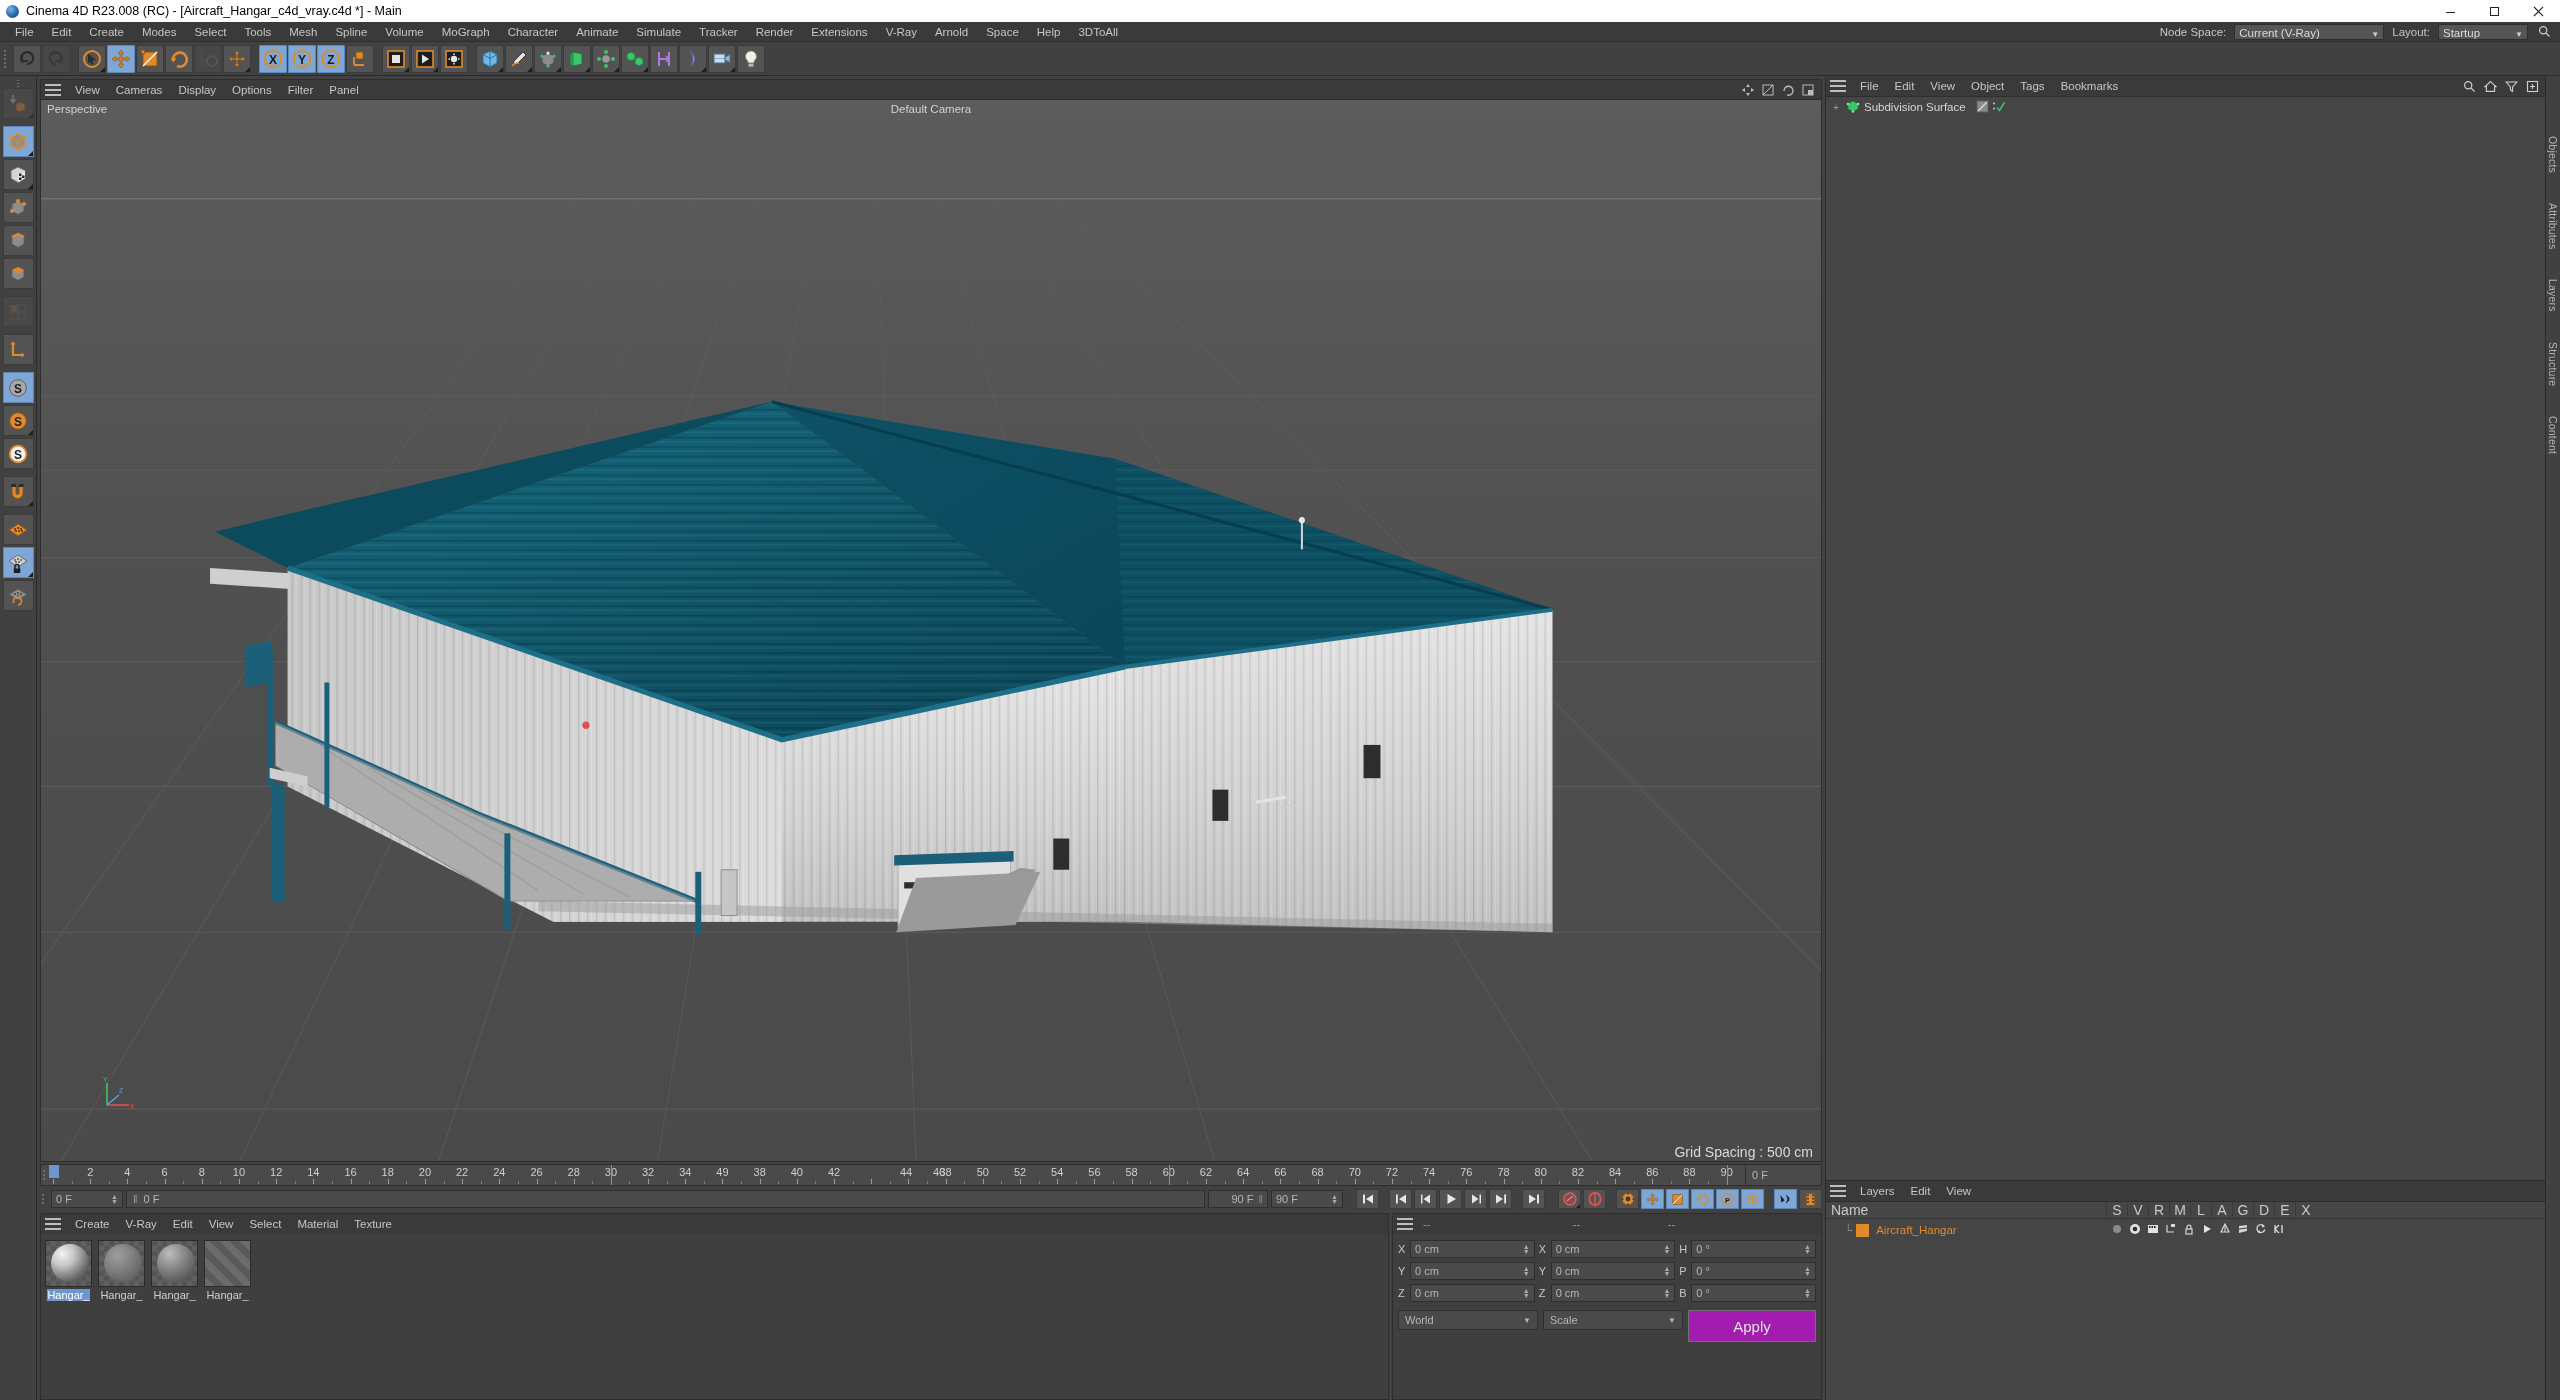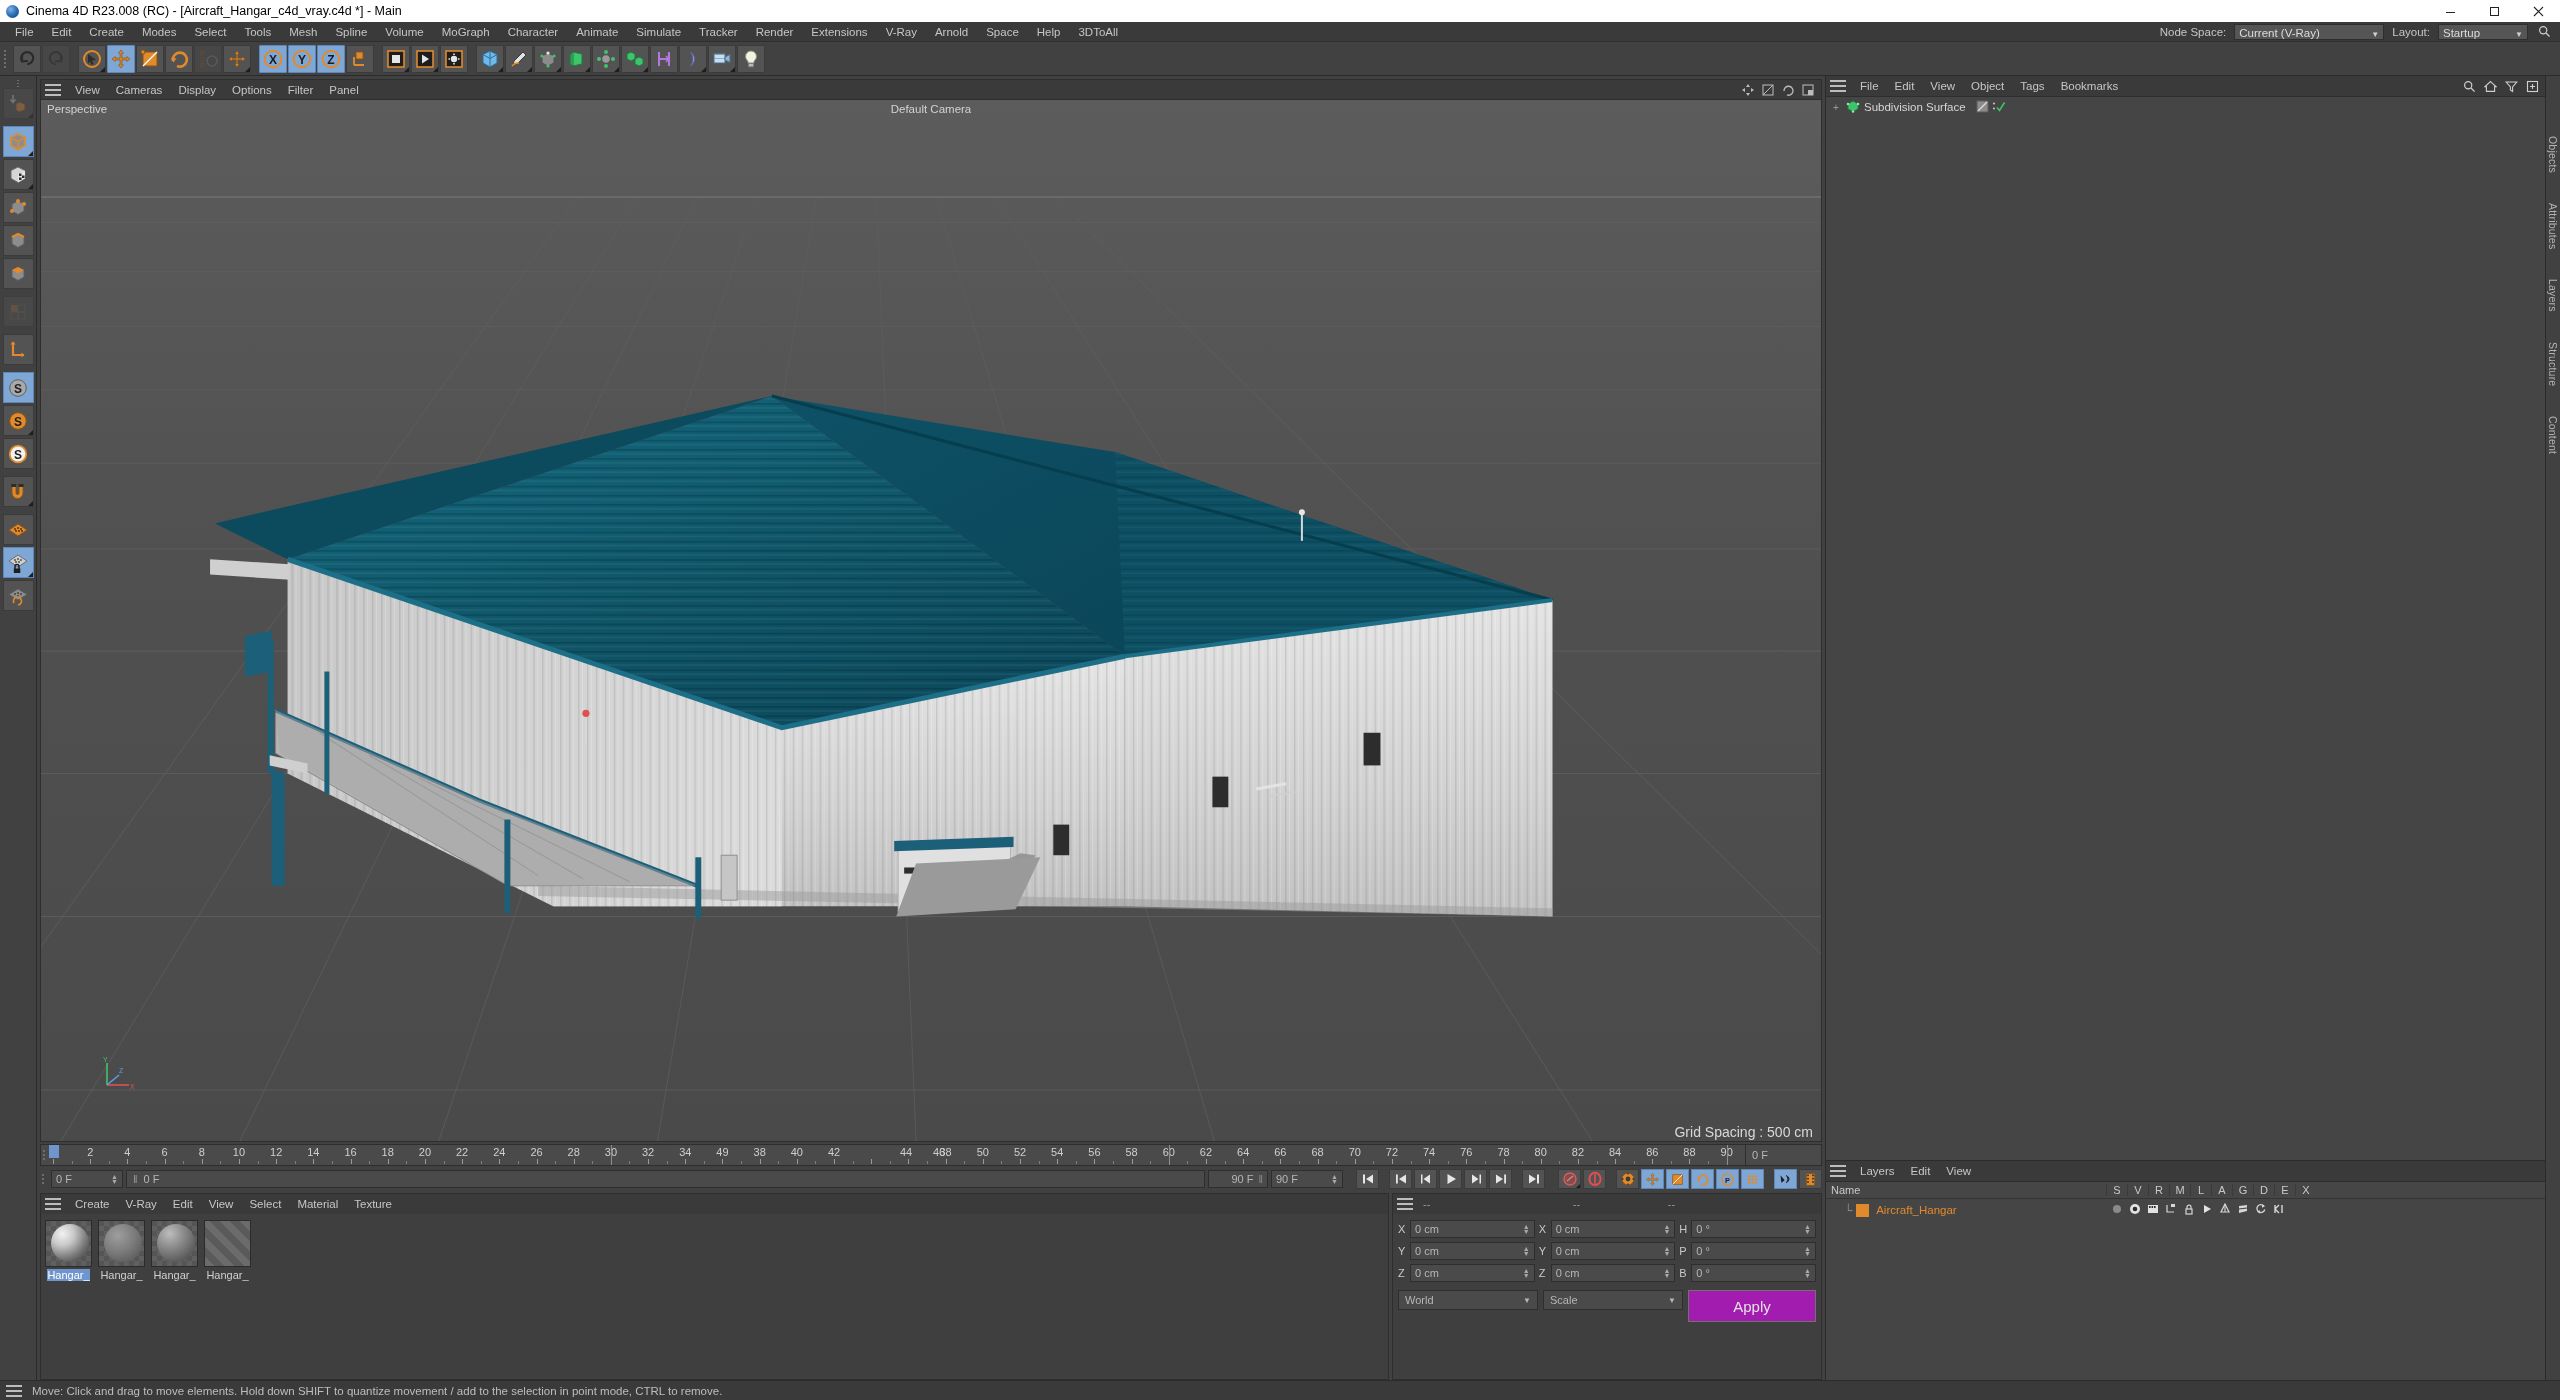--- a/index.html
+++ b/index.html
@@ -224,21 +224,21 @@
   .objlist{flex:1 1 auto;background:#454545;overflow:hidden;position:relative;}
   .obj-row{
     display:flex;align-items:center;height:20px;padding-left:4px;gap:4px;font-size:11.5px;color:#d6d6d6;
   }
   .obj-row .tree{width:12px;height:12px;display:flex;align-items:center;justify-content:center;color:#9a9a9a;font-size:10px;}
   .obj-tags{display:flex;gap:3px;margin-left:6px;align-items:center;}
 
   .layers{flex:0 0 auto;display:flex;flex-direction:column;border-top:1px solid #2b2b2b;}
   .layers-head{
     height:19px;background:#464646;display:flex;align-items:center;
-    font-size:11px;color:#c9c9c9;border-bottom:1px solid #343434;
+    font-size:14px;color:#c9c9c9;border-bottom:1px solid #343434;
   }
   .layers-head .nm{width:280px;padding-left:5px;}
   .layers-head .col{width:21px;text-align:center;border-left:1px solid #3a3a3a;}
   .layer-row{height:22px;display:flex;align-items:center;font-size:11.5px;padding-left:18px;gap:0;}
   .layer-row .swatch{width:13px;height:13px;background:#e08a2c;margin-right:7px;flex:0 0 13px;}
   .layer-row .lname{color:#e08a2c;width:235px;}
   .layer-icons{display:flex;gap:6px;align-items:center;}
   .layers-body{height:calc(100% - 19px);background:#454545;}
 
   .rail{
@@ -1505,21 +1505,13 @@
 
     <div class="rail">
       <span class="rail-txt">Objects</span>
       <span class="rail-txt">Attributes</span>
       <span class="rail-txt">Layers</span>
       <span class="rail-txt">Structure</span>
       <span class="rail-txt">Content</span>
     </div>
   </div>
 
-  <div class="statusbar">
-    <div class="hamb">
-        <i></i>
-        <i></i>
-        <i></i>
-      </div>
-    <div>Move: Click and drag to move elements. Hold down SHIFT to quantize movement / add to the selection in point mode, CTRL to remove.</div>
-  </div>
 </div>
 
 </body></html>

